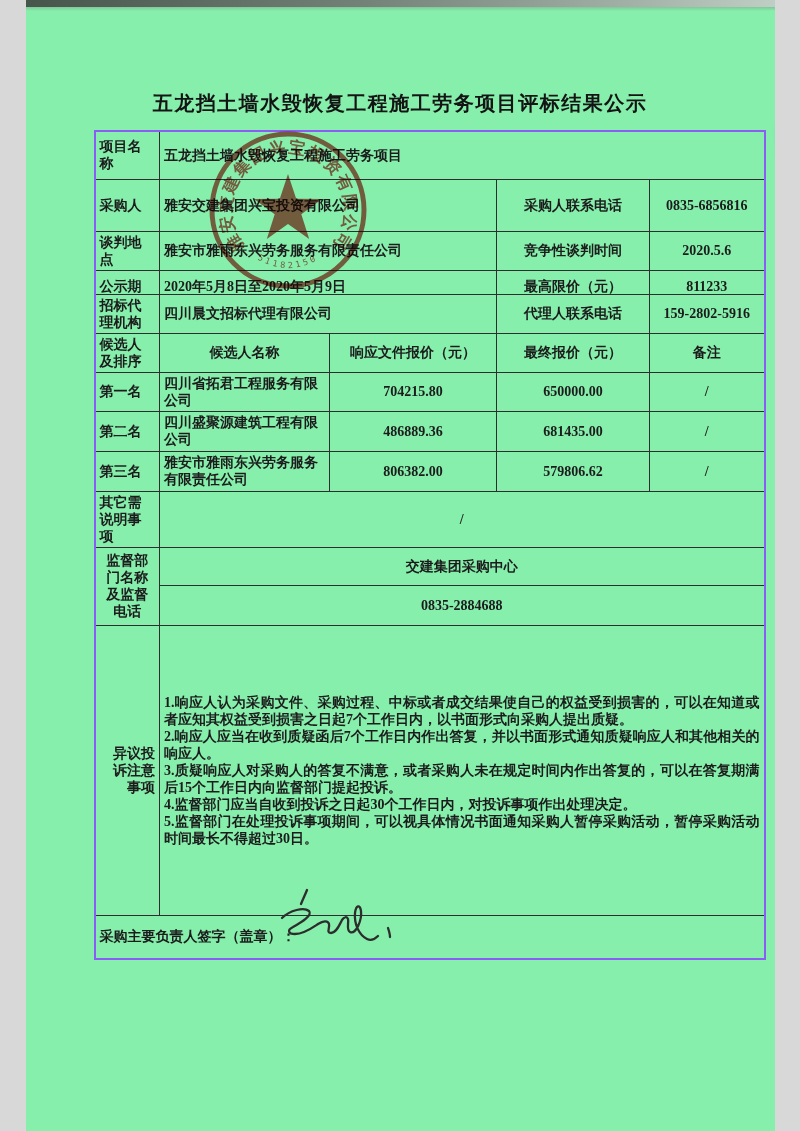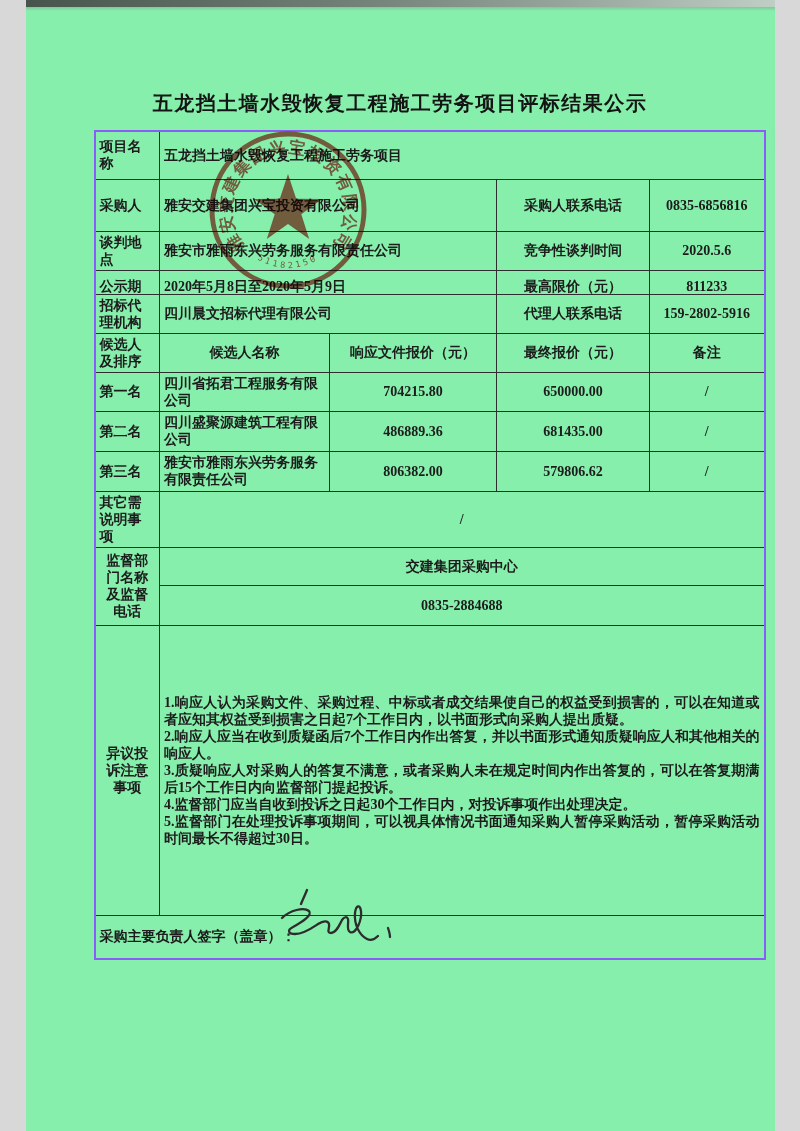--- a/index.html
+++ b/index.html
@@ -42,21 +42,21 @@
     font-size:14px;line-height:17px;
     padding:2px 4px;
     vertical-align:middle;
     overflow:hidden;
     color:#1c1c1c;
   }
   td.lbl{padding-left:3px;padding-right:2px;}
   td.c{text-align:center;}
   td.name-cell{padding:2px 10px 2px 7px;margin-left:29px;}
   tr.r-short td{line-height:15px;padding-top:8px;padding-bottom:0;margin-left:44px;}
-  td.objection-label{text-align:center;padding-left:4px;}
+  td.objection-label{text-align:right;padding-left:4px;}
   td.objection-body{
     vertical-align:top;
     padding:56px 12px 0 7px;
     font-size:14.2px;line-height:21.5px;
     text-align:justify;
   }
   td.sig-cell{padding-left:6px;}
   .seal-svg{
     position:absolute;left:155px;top:103px;
     opacity:.82;mix-blend-mode:multiply;

